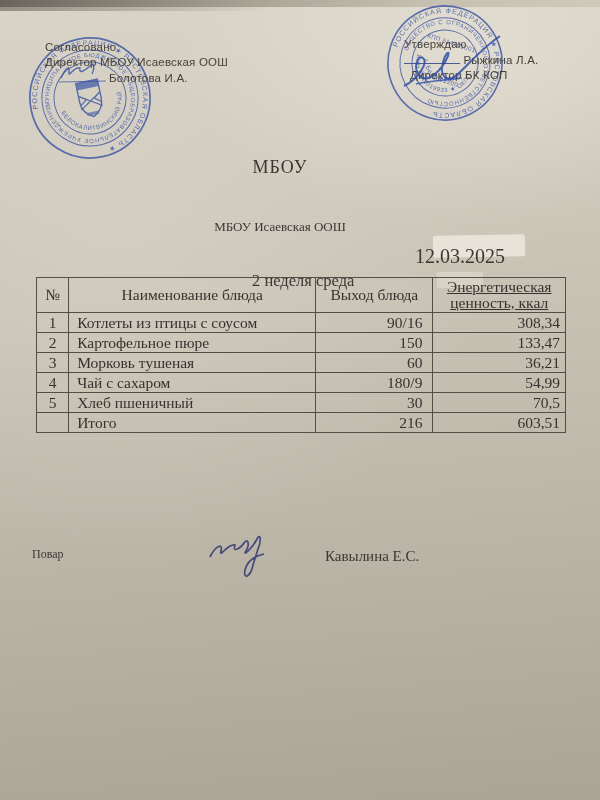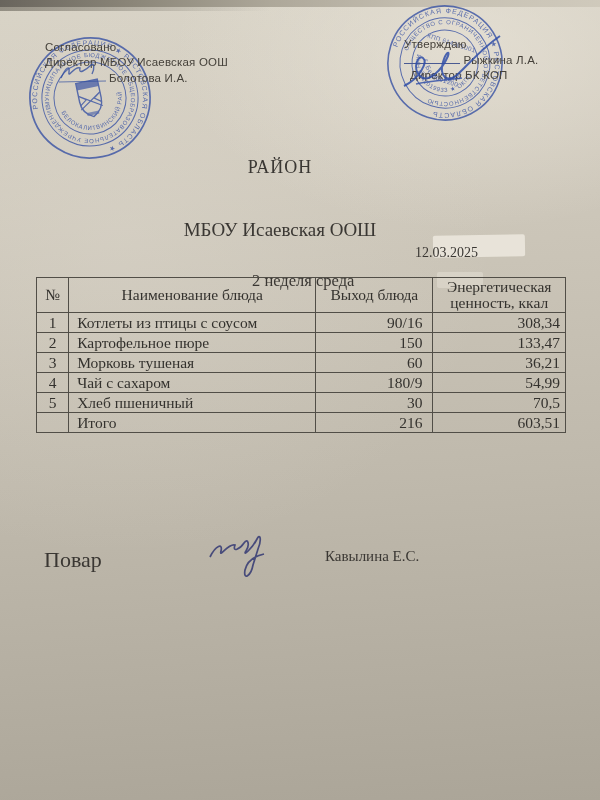--- a/index.html
+++ b/index.html
@@ -27,40 +27,40 @@
   .stamp text{fill:#3c55a5;font-family:"Liberation Sans", sans-serif;}
   .stamp .ring{font-size:7px;letter-spacing:1.1px;}
   .stamp .ring2{font-size:6px;letter-spacing:.7px;}
   .stamp .ctr{font-size:6.2px;letter-spacing:.4px;}
   .sig{position:absolute;}
 
   
   .tline{position:absolute;left:0;width:560px;text-align:center;}
   .t-heading{top:157px;font-size:18px;letter-spacing:1px;}
   .t-sub{top:189px;font-size:16.5px;}
-  .t-school{top:219px;font-size:19px;}
+  .t-school{top:219px;font-size:13px;}
   .t-week{position:absolute;left:252px;top:246px;font-size:16.5px;margin-top:25px;}
-  .t-date{position:absolute;left:415px;top:245px;font-size:14px;}
+  .t-date{position:absolute;left:415px;top:245px;font-size:20px;}
   .patch{position:absolute;background:#e9e5da;border-radius:2px;}
   .patch1{left:433px;top:235px;width:92px;height:22px;transform:rotate(-1deg);opacity:.95;}
   .patch2{left:437px;top:272px;width:46px;height:16px;opacity:.45;}
 
   
   table.menu{position:absolute;left:36px;top:277px;width:530px;border-collapse:collapse;
     font-size:15.5px;color:#34322e;}
   table.menu th,table.menu td{border:1.4px solid #514e47;padding:0 4px;background:transparent;}
   table.menu th{font-weight:normal;text-align:center;line-height:16px;padding:1px 2px;}
   table.menu td{height:19px;line-height:19px;}
   .c-num{width:25px;text-align:center;}
   .c-dish{width:255px;text-align:left;padding-left:8px !important;}
   .c-port{width:112px;text-align:right;padding-right:10px !important;}
   .c-kcal{width:126px;text-align:right;padding-right:5px !important;}
 
   
-  .f-role{position:absolute;left:44px;top:547px;font-size:22px;}
+  .f-role{position:absolute;left:32px;top:547px;font-size:12px;}
   .f-name{position:absolute;left:325px;top:548px;font-size:15px;}
 </style>
 </head>
 <body>
 
 <div class="shot">
   <div class="top-edge"></div>
   <div class="top-edge2"></div>
 
   <div class="stamp" style="left:24px;top:32px;width:132px;height:132px;">
@@ -121,34 +121,34 @@
     <div>Утверждаю</div>
     <div><span class="uline" style="width:56px;"></span> <span>Рыжкина Л.А.</span></div>
     <div style="padding-left:6px;">Директор БК КОП</div>
   </div>
 
   <svg class="sig" style="left:398px;top:28px;" width="150" height="72" viewBox="0 0 150 72">
     <path d="M6,58 C22,50 30,34 25,30 C20,26 14,40 22,48 C30,56 44,42 50,28 C52,22 48,24 45,34 C41,48 49,56 60,46 C70,37 84,20 102,8" fill="none" stroke="#2f4da8" stroke-width="2" opacity=".85"></path>
     <path d="M18,56 C36,52 52,52 64,50" fill="none" stroke="#2f4da8" stroke-width="1.4" opacity=".8"></path>
   </svg>
 
-  <div class="tline t-heading">РАЙОН</div>
+  <div class="tline t-heading">МБОУ</div>
   <div class="tline t-school">МБОУ Исаевская ООШ</div>
   <div class="patch patch1"></div>
   <div class="patch patch2"></div>
   <div class="t-week">2 неделя среда</div>
   <div class="t-date">12.03.2025</div>
 
   <table class="menu">
     <thead>
       <tr>
         <th class="c-num">№</th>
         <th class="c-dish" style="text-align:center;padding-left:2px !important;">Наименование блюда</th>
         <th class="c-port" style="padding-right:2px !important;">Выход блюда</th>
-        <th class="c-kcal" style="text-align:center;padding-right:2px !important;">Энергетическая ценность, ккал</th>
+        <th class="c-kcal" style="text-align:center;padding-right:2px !important;text-decoration:underline;">Энергетическая ценность, ккал</th>
       </tr>
     </thead>
     <tbody>
       <tr>
         <td class="c-num">1</td>
         <td class="c-dish">Котлеты из птицы с соусом</td>
         <td class="c-port">90/16</td>
         <td class="c-kcal">308,34</td>
       </tr>
       <tr>

